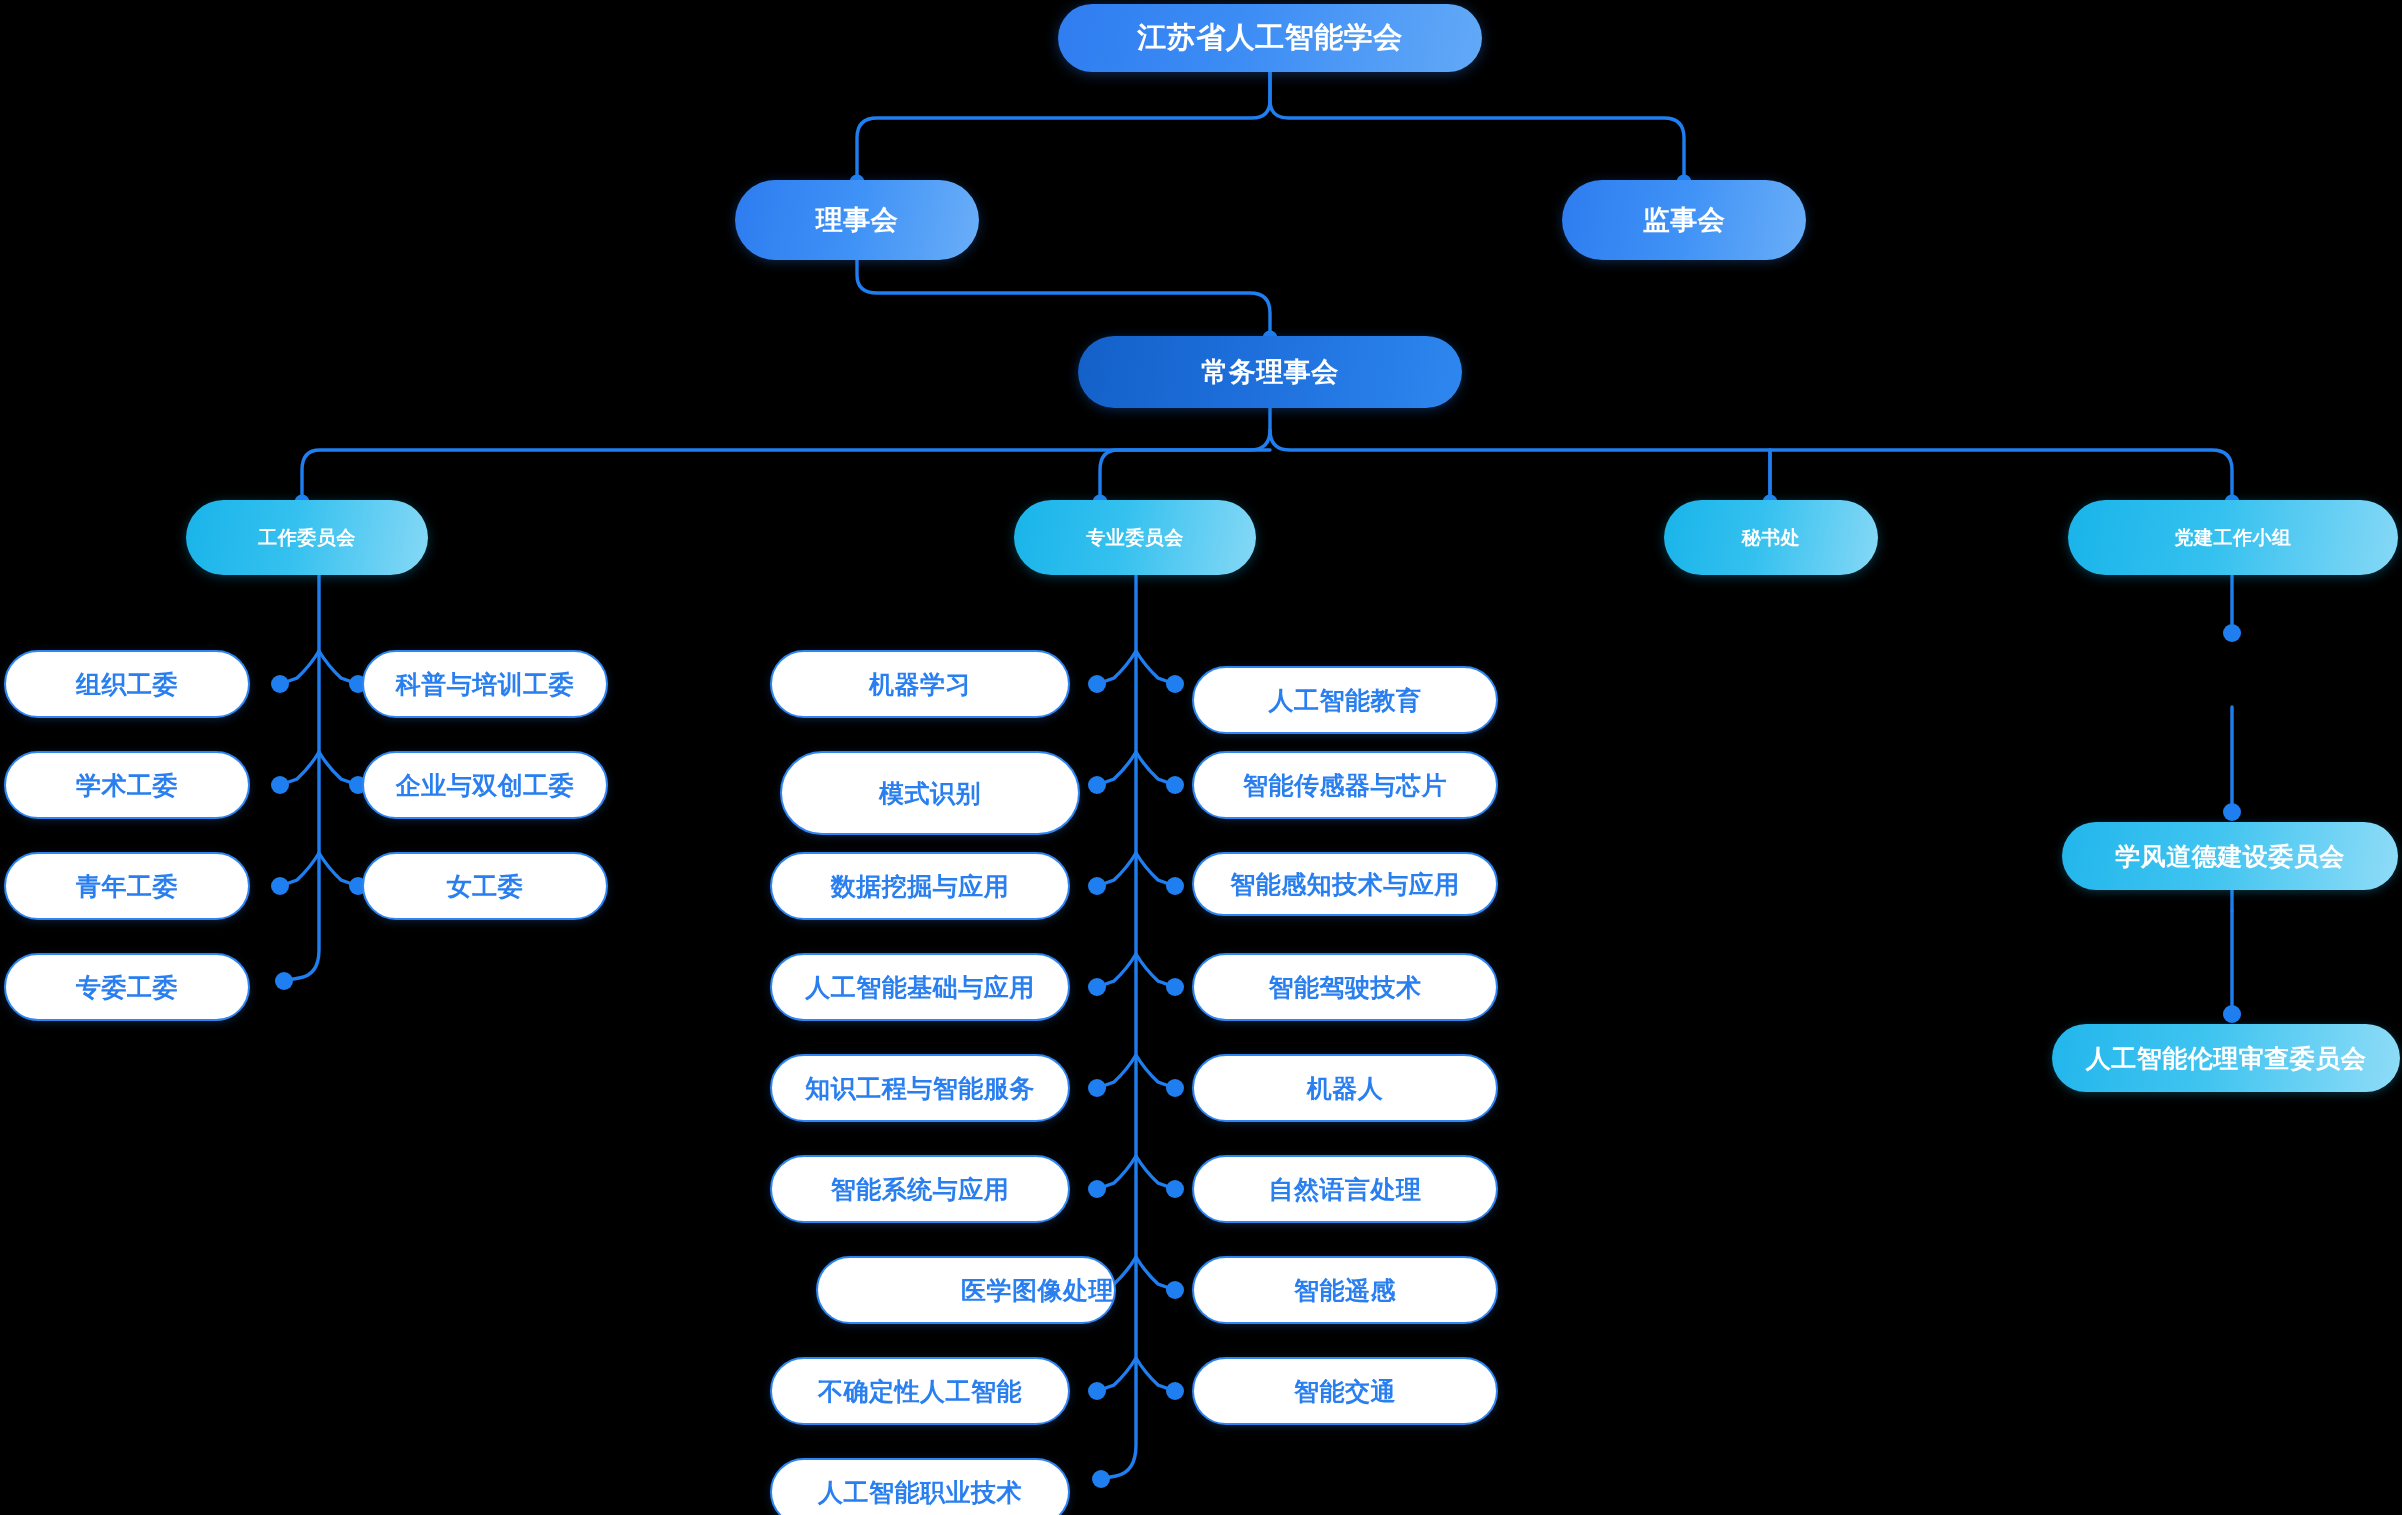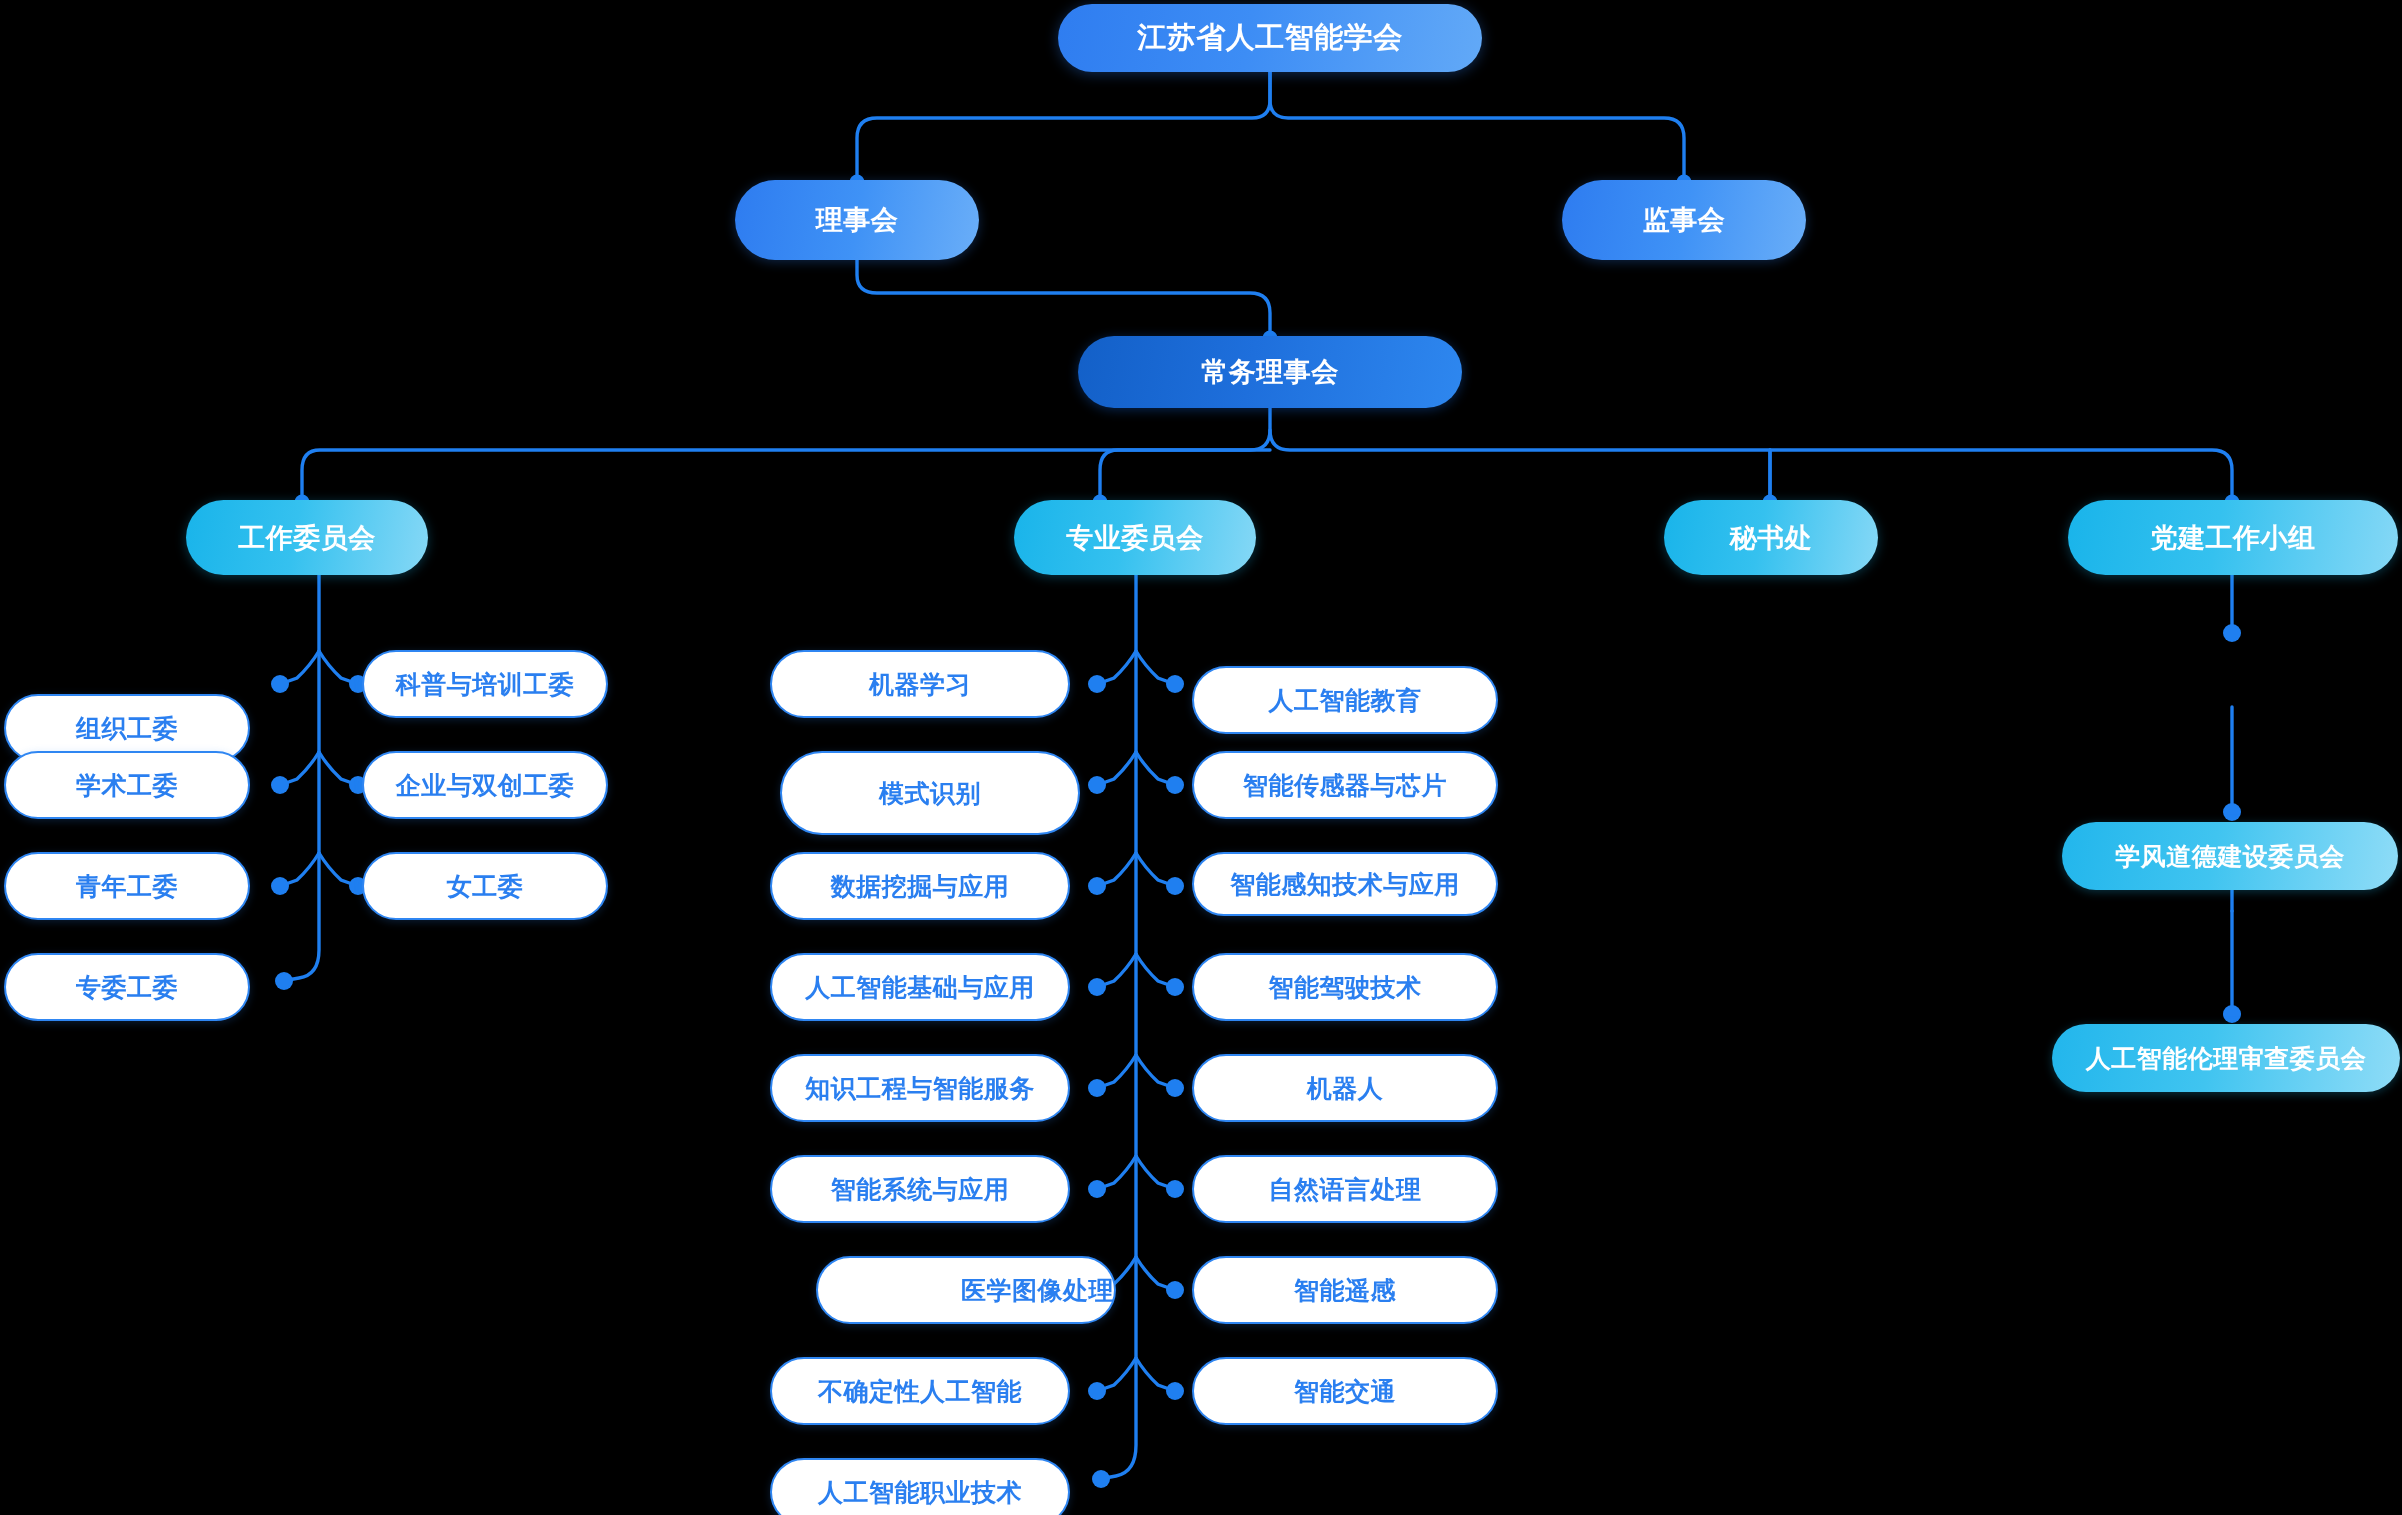--- a/index.html
+++ b/index.html
@@ -49,21 +49,21 @@
   .lv-standing{
     background:linear-gradient(100deg,#1360c8 0%,#1e6fdc 45%,#2e87ef 100%);
     color:#fff;
     font-size:27px;
     font-weight:700;
     box-shadow:0 2px 12px rgba(19,96,200,.40);
   }
   .lv-branch{
     background:linear-gradient(100deg,#19b4ea 0%,#35c1ef 45%,#86d8f6 100%);
     color:#fff;
-    font-size:27px;
+    font-size:19px;
     font-weight:700;
     box-shadow:0 2px 12px rgba(25,180,234,.30);
   }
   .lv-party-child{
     background:linear-gradient(100deg,#22b6ec 0%,#40c4f0 45%,#8fdcf7 100%);
     color:#fff;
     font-size:25px;
     font-weight:700;
     box-shadow:0 2px 10px rgba(34,182,236,.28);
   }
@@ -185,21 +185,21 @@
   <div class="node lv-branch" style="left:1014px;top:500px;width:242px;height:75px;">
     <span>专业委员会</span>
   </div>
   <div class="node lv-branch" style="left:1664px;top:500px;width:214px;height:75px;">
     <span>秘书处</span>
   </div>
   <div class="node lv-branch" style="left:2068px;top:500px;width:330px;height:75px;">
     <span>党建工作小组</span>
   </div>
 
-  <div class="node lv-leaf" style="left:4px;top:650px;width:246px;height:68px;margin-top:44px;">
+  <div class="node lv-leaf" style="left:4px;top:650px;width:246px;height:68px;">
     <span>组织工委</span>
   </div>
   <div class="node lv-leaf" style="left:4px;top:751px;width:246px;height:68px;">
     <span>学术工委</span>
   </div>
   <div class="node lv-leaf" style="left:4px;top:852px;width:246px;height:68px;">
     <span>青年工委</span>
   </div>
   <div class="node lv-leaf" style="left:4px;top:953px;width:246px;height:68px;">
     <span>专委工委</span>

